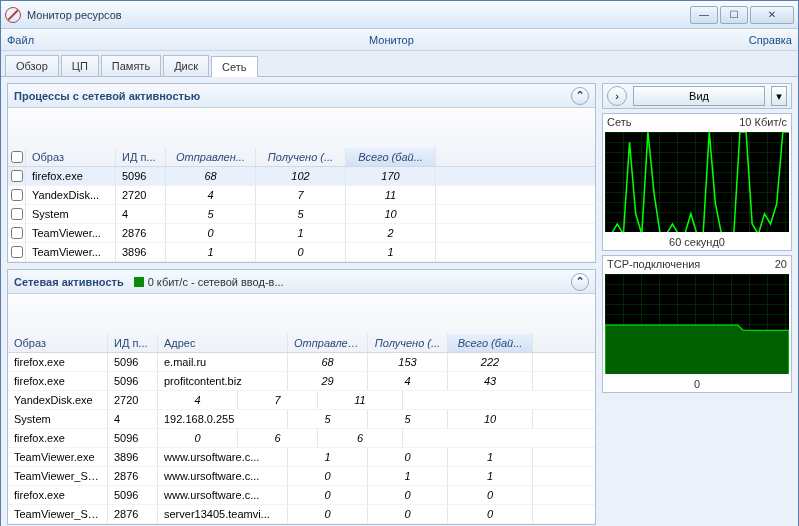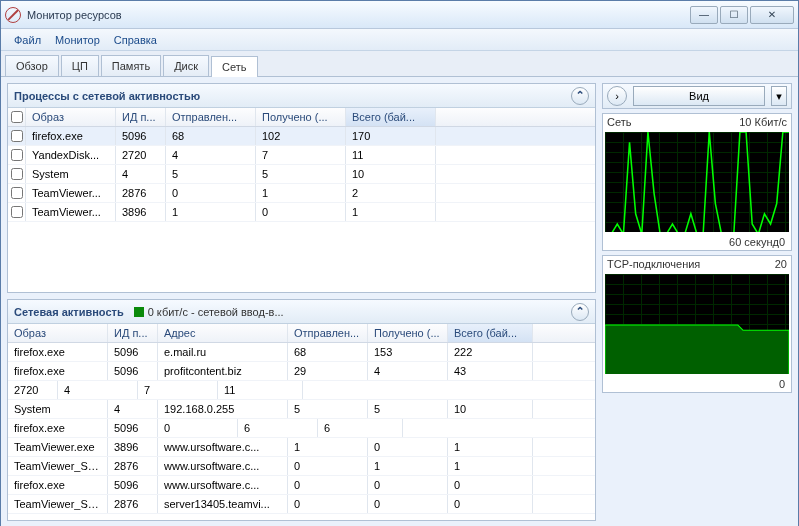--- a/index.html
+++ b/index.html
@@ -5,55 +5,55 @@
 * { box-sizing: border-box; margin: 0; padding: 0; font-family: "Segoe UI", Tahoma, sans-serif; font-size: 11px; }
 body { background: #d4e5f7; width: 799px; height: 526px; overflow: hidden; }
 .window { border: 1px solid #5a7ca8; background: #eaf1fb; }
 .titlebar { height: 28px; background: linear-gradient(#f7fbff, #d9e8f8); display: flex; align-items: center; padding: 0 4px; border-bottom: 1px solid #b8c8dc; }
 .titlebar .ticon { width: 16px; height: 16px; border: 1.5px solid #b04040; border-radius: 50%; margin-right: 6px; position: relative; }
 .titlebar .ticon::after { content: ""; position: absolute; width: 14px; height: 1.5px; background: #b04040; top: 6px; left: 0; transform: rotate(-45deg); }
 .titlebar .title { flex: 1; color: #2a3a50; }
 .winbtns { display: flex; gap: 2px; }
 .winbtn { width: 28px; height: 18px; background: linear-gradient(#f0f6fd,#d0e0f0); border: 1px solid #9ab; border-radius: 2px; display:flex; align-items:center; justify-content:center; color:#345; font-size:10px;}
 .winbtn.close { width: 44px; }
-.menubar { height: 22px; background: linear-gradient(#f4f8fd,#e2ecf7); display: flex; align-items: center; padding: 0 13px; gap: 14px; border-bottom: 1px solid #c4d4e6; color:#1a4a8a;}
+.menubar { height: 22px; background: linear-gradient(#f4f8fd,#e2ecf7); display: flex; align-items: center; padding: 0 6px; gap: 6px; border-bottom: 1px solid #c4d4e6; color:#1a4a8a;justify-content:space-between;}
 .menubar span { cursor: default; }
 .tabbar { height: 26px; background: #e8eef7; display: flex; align-items: flex-end; padding: 0 4px; border-bottom: 1px solid #b0c0d4; }
 .tab { padding: 4px 10px; border: 1px solid #b0c0d4; background: linear-gradient(#f6faff,#e4ecf6); margin-right: 2px; border-bottom: none; color:#333; }
 .tab.active { background: #fff; position: relative; top: 1px; }
 .content { display: flex; padding: 6px; gap: 6px; height: calc(526px - 28px - 22px - 26px); }
 .leftcol { flex: 1; display: flex; flex-direction: column; gap: 6px; }
 .rightcol { width: 190px; display: flex; flex-direction: column; gap: 4px; }
 .panel { border: 1px solid #b0c0d4; background: #fff; display: flex; flex-direction: column; }
 .panelhdr { height: 24px; background: linear-gradient(#f6faff,#e2ecf6); border-bottom: 1px solid #c0d0e0; display: flex; align-items: center; padding: 0 6px; font-weight: 600; color: #2a4a7a; gap: 10px;}
 .panelhdr .spacer { flex: 1; }
 .collapse { width: 18px; height: 18px; border: 1px solid #9ab; border-radius: 50%; background: linear-gradient(#fff,#dce8f4); display:flex;align-items:center;justify-content:center; }
 .legend { display:flex; align-items:center; gap:4px; font-weight:normal; color:#333; font-size:10px;}
 .sq { width:10px; height:10px; }
 .tablehdr { display: flex; background: linear-gradient(#fdfdfe,#eef2f8); border-bottom: 1px solid #d0d8e4; }
 .th, .td { padding: 3px 6px; border-right: 1px solid #e0e6ee; white-space: nowrap; overflow: hidden; text-overflow: ellipsis; }
-.th { color:#2a4a7a; }
+.th { color:#2a4a7a;margin-top:40px; }
 .th.sorted { background: linear-gradient(#e8f0fb,#d4e2f4); }
 .row { display: flex; border-bottom: 1px solid #f0f3f8; }
 .row.sel { background: #e8f0fb; }
-.num { text-align: left; }
+.num { text-align: center; font-style: italic; }
 .chk { width:18px; display:flex; align-items:center; justify-content:center;}
 input[type=checkbox]{ width:12px; height:12px; }
 .c-img { width: 90px; } .c-pid { width: 50px; } .c-sent { width: 90px; } .c-recv { width: 90px; } .c-total { width: 90px; }
 .c2-img { width: 100px; } .c2-pid { width: 50px; } .c2-addr { width: 130px; } .c2-sent { width: 80px; } .c2-recv { width: 80px; } .c2-total { width: 85px; }
 .rightbar { height: 26px; background: linear-gradient(#f6faff,#e2ecf6); border: 1px solid #b0c0d4; display:flex; align-items:center; padding: 0 4px; gap:6px;}
 .roundbtn { width:20px; height:20px; border:1px solid #9ab; border-radius:50%; background:linear-gradient(#fff,#dce8f4); display:flex;align-items:center;justify-content:center;}
 .vidbtn { flex:1; height:20px; border:1px solid #9ab; background:linear-gradient(#fff,#dce8f4); display:flex; align-items:center; justify-content:center; gap:4px;}
 .dropbtn { width:16px; height:20px; border:1px solid #9ab; background:linear-gradient(#fff,#dce8f4); display:flex;align-items:center;justify-content:center;}
 .graphbox { border:1px solid #b0c0d4; background:#fff; }
 .graphlabel { display:flex; justify-content:space-between; padding:2px 4px; color:#333;}
 .graph { height: 100px; background:#000; position:relative; overflow:hidden; margin:2px;}
 .grid { position:absolute; inset:0; background-image: linear-gradient(#002800 1px, transparent 1px), linear-gradient(90deg, #002800 1px, transparent 1px); background-size: 18px 10px; }
 svg.line { position:absolute; inset:0; }
-.graphfoot { display:flex; justify-content:flex-end; padding:2px 6px; color:#333;}
+.graphfoot { display:flex; justify-content:center; padding:2px 14px; color:#333;}
 .scroll { overflow-y: auto; flex:1;}
 </style>
 </head>
 <body>
 
 <div class="window">
   <div class="titlebar">
     <div class="ticon"></div>
     <div class="title">Монитор ресурсов</div>
     <div class="winbtns">
@@ -182,20 +182,21 @@
             </div>
             <div class="row">
               <div class="td c2-img">firefox.exe</div>
     <div class="td c2-pid">5096</div>
     <div class="td c2-addr">profitcontent.biz</div>
     <div class="td c2-sent num">29</div>
     <div class="td c2-recv num">4</div>
     <div class="td c2-total num">43</div>
             </div>
             <div class="row">
+              <div class="td c2-img">YandexDisk.exe</div>
     <div class="td c2-pid">2720</div>
     <div class="td c2-sent num">4</div>
     <div class="td c2-recv num">7</div>
     <div class="td c2-total num">11</div>
             </div>
             <div class="row">
               <div class="td c2-img">System</div>
     <div class="td c2-pid">4</div>
     <div class="td c2-addr">192.168.0.255</div>
     <div class="td c2-sent num">5</div>

